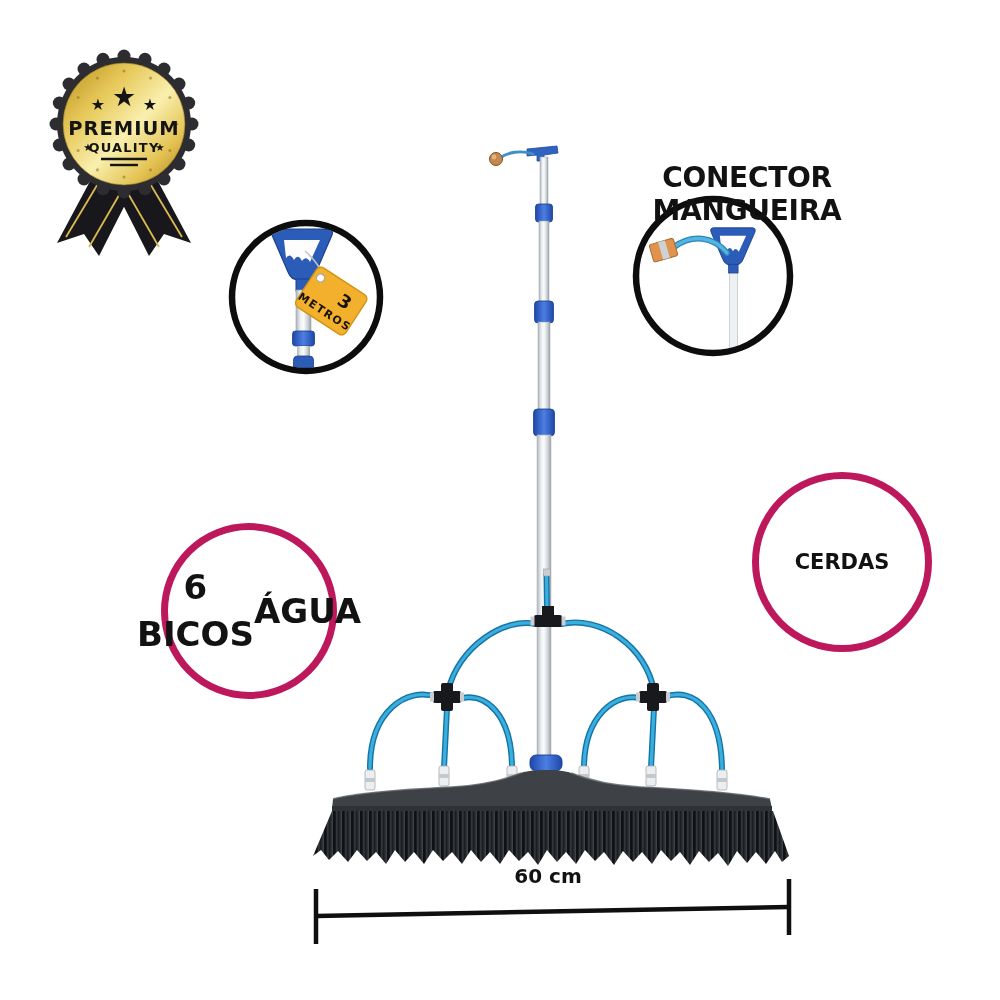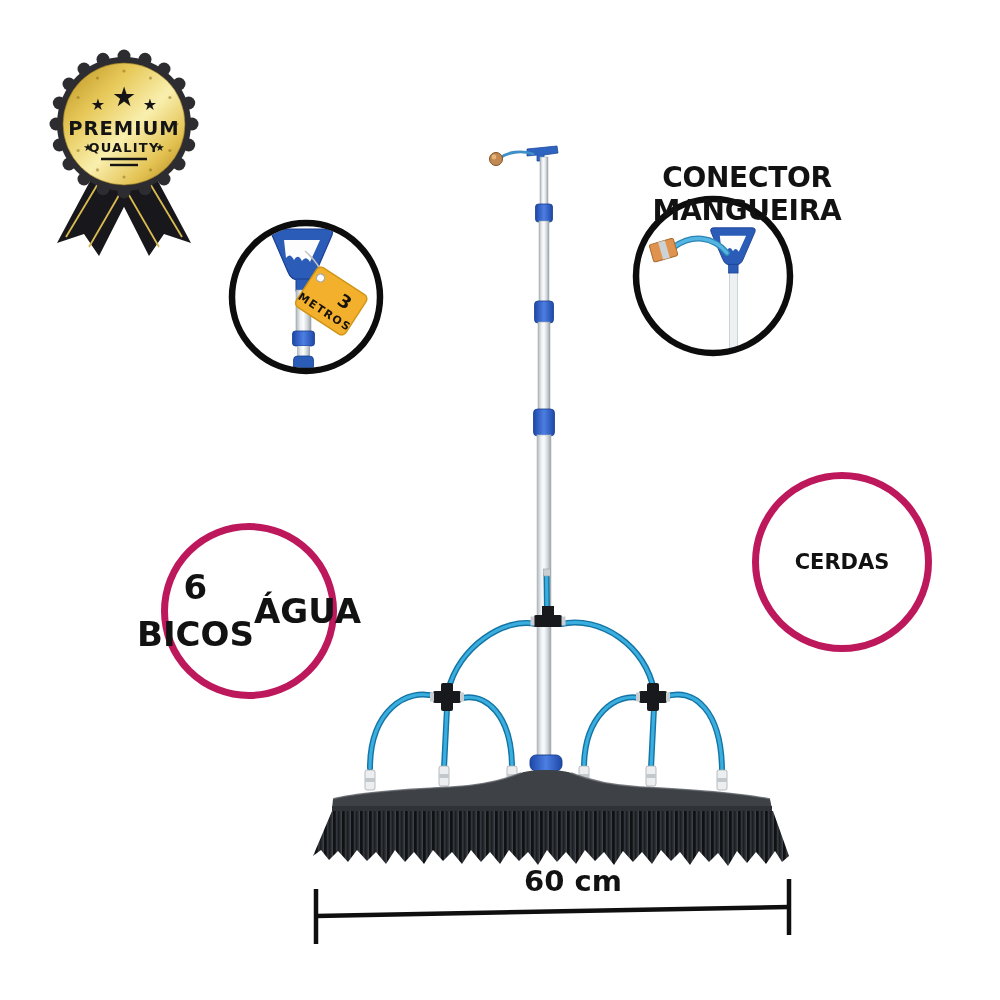--- a/index.html
+++ b/index.html
@@ -8,21 +8,21 @@
     font-family:"DejaVu Sans","Liberation Sans",sans-serif;color:#141414;
   }
   .art{position:absolute;left:0;top:0;width:1000px;height:1000px;}
   .overlay{position:absolute;display:flex;align-items:center;justify-content:center;
     text-align:center;font-weight:700;color:#121212;}
   .inset-title{left:597px;top:161px;width:300px;font-size:28px;letter-spacing:-0.3px;}
   .callout-circle{flex-direction:row;border:7px solid #be185d;border-radius:50%;
     background:#ffffff;line-height:1.38;}
   .callout-bristles{left:752px;top:472px;width:166px;height:166px;font-size:21px;}
   .callout-nozzles{left:161px;top:523px;width:162px;height:162px;font-size:34px;}
-  .measure-label{left:473px;top:864px;width:200px;font-size:29px;}
+  .measure-label{left:448px;top:864px;width:200px;font-size:20px;}
 </style>
 </head>
 <body>
 
 <div class="stage">
 
 <svg class="art" viewBox="0 0 1000 1000" font-family="DejaVu Sans, Liberation Sans, sans-serif">
   <defs>
     <linearGradient id="gold" x1="0" y1="0" x2="1" y2="1">
       <stop offset="0" stop-color="#b88f1e"></stop>

